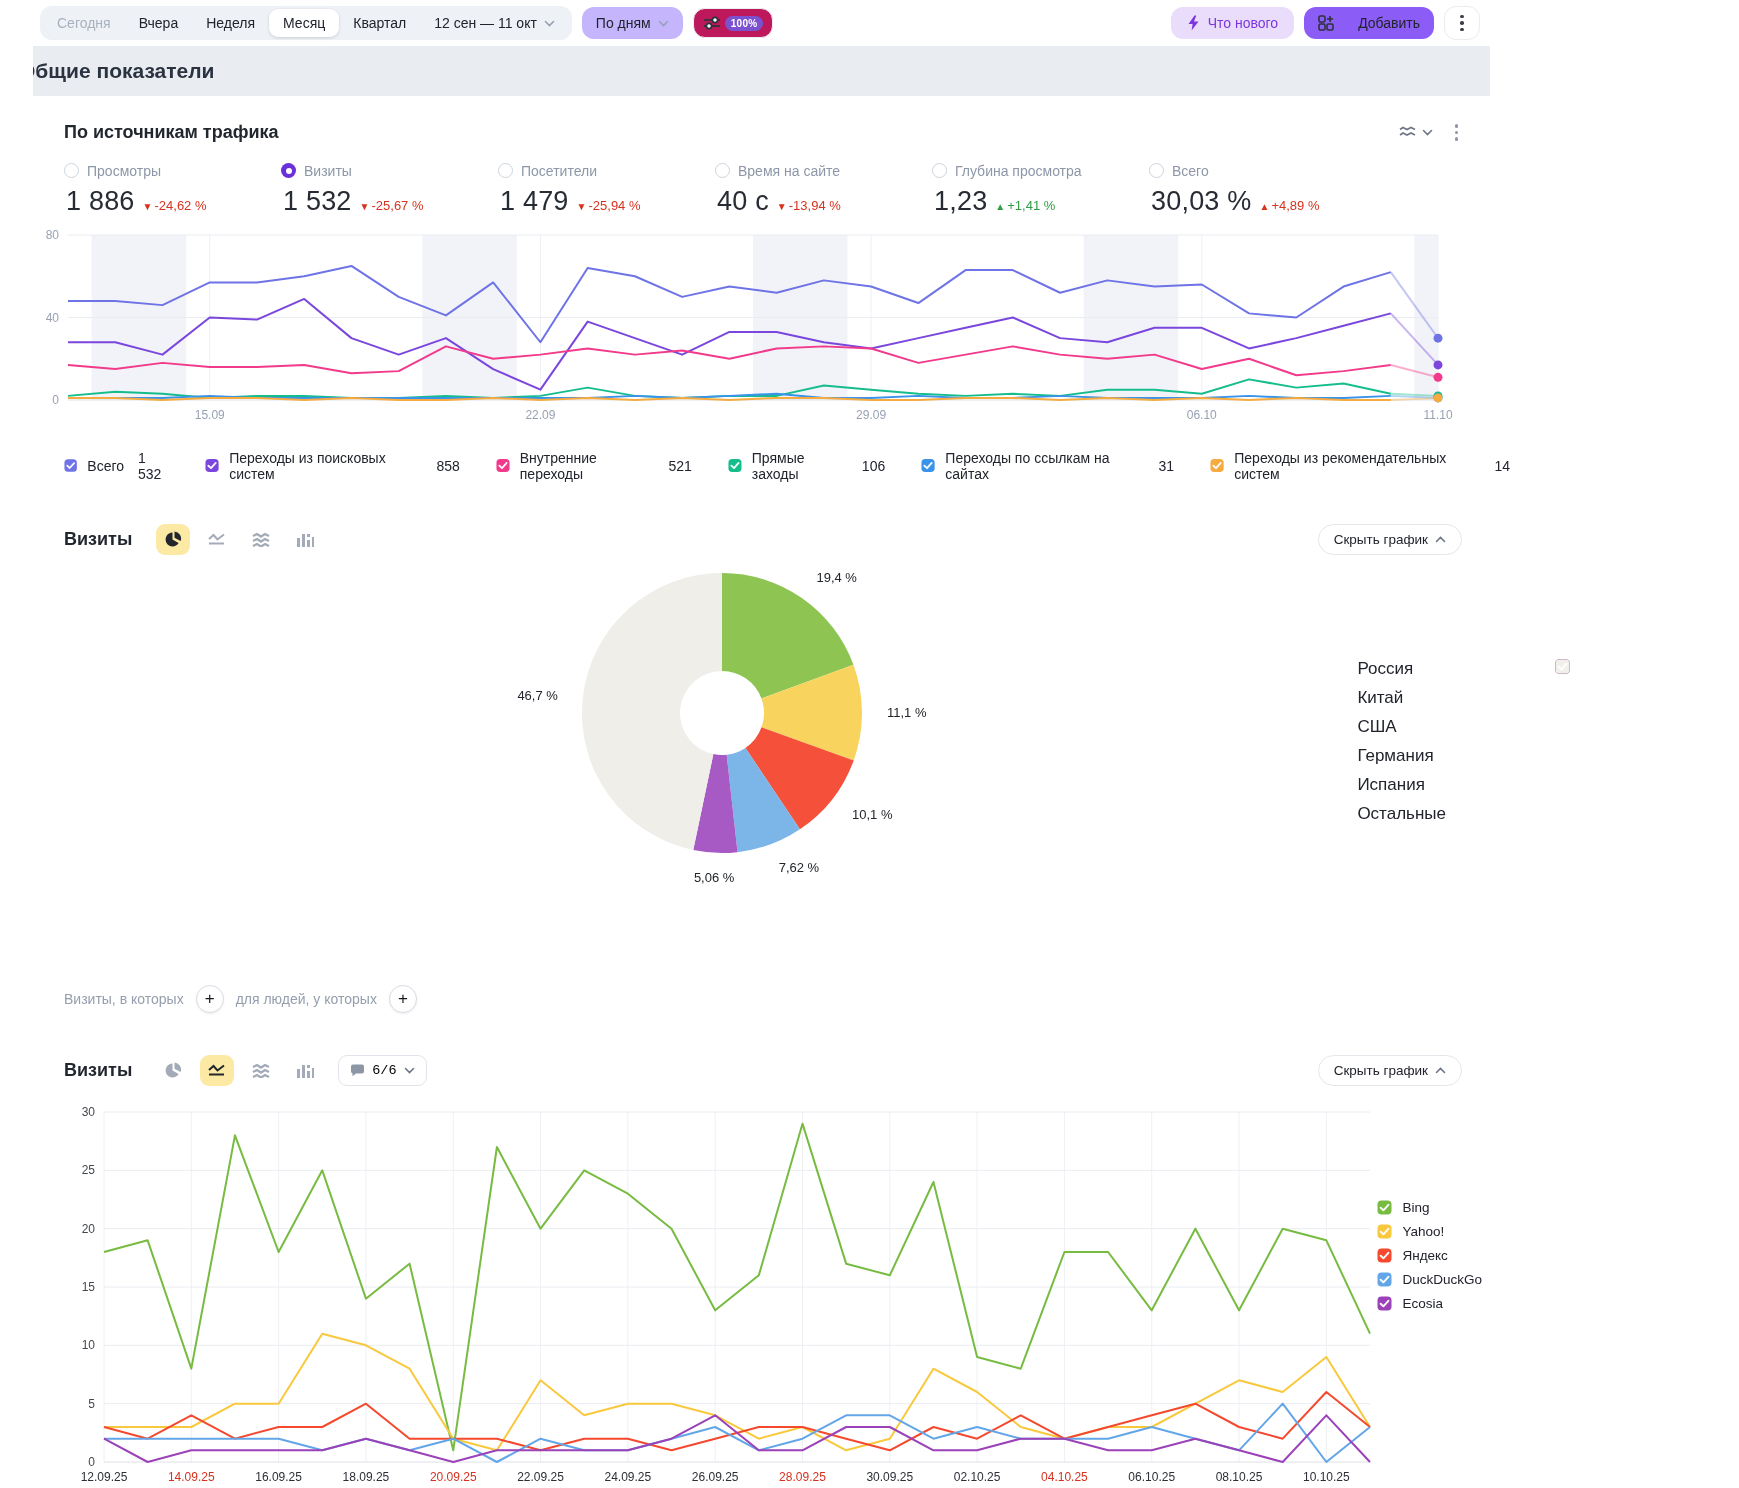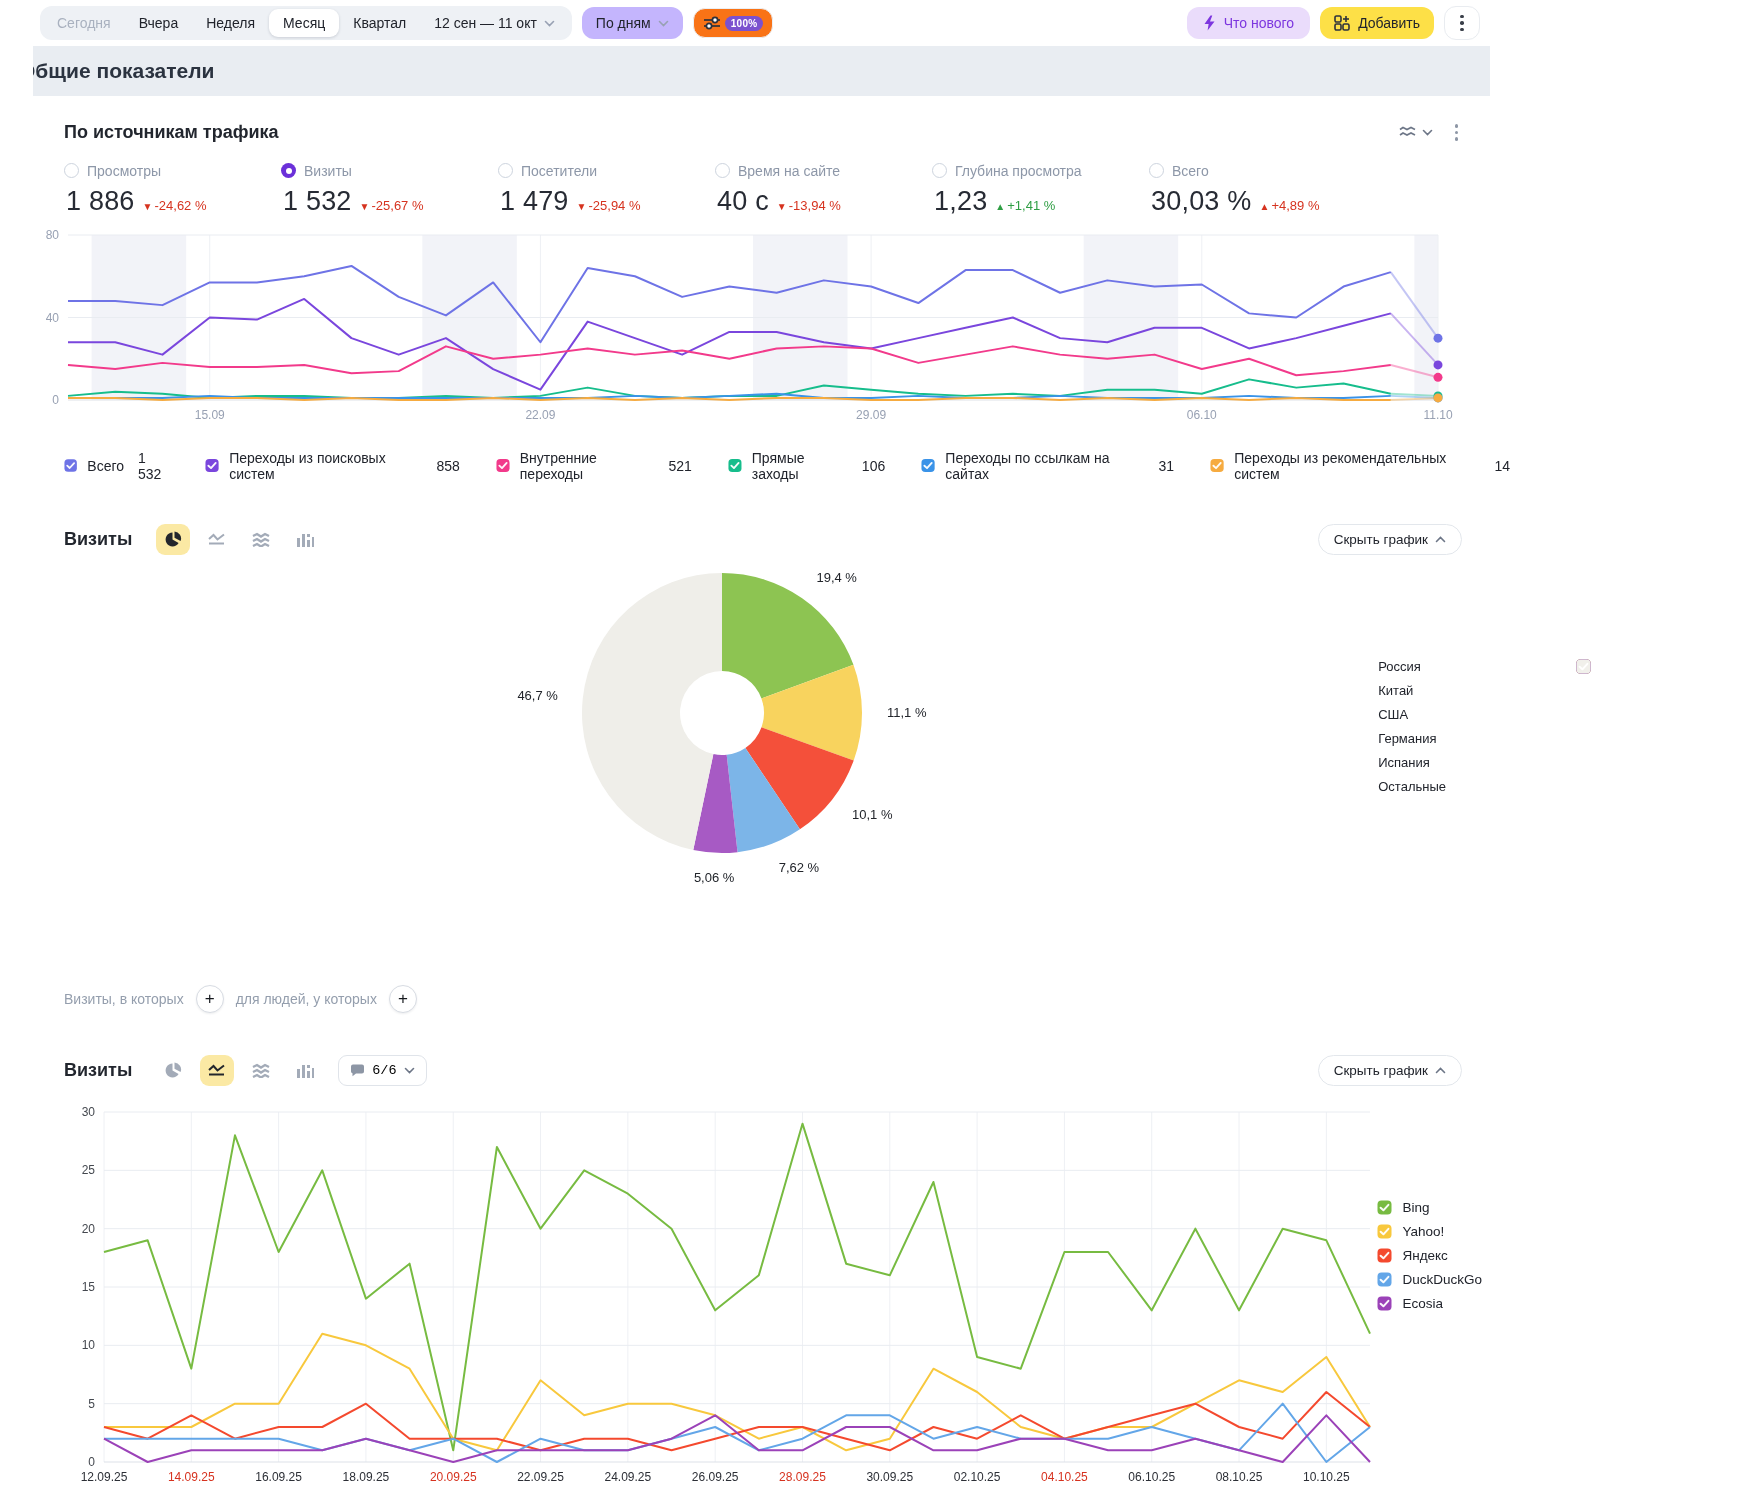--- a/index.html
+++ b/index.html
@@ -6,25 +6,25 @@
   body{width:1739px;height:1488px;overflow:hidden;font-family:"Liberation Sans",sans-serif;color:#21242c;}
   .wrap{width:1510px;}
   
   .topbar{display:flex;align-items:center;gap:10px;padding:6px 0 6px 40px;}
   .tabgroup{display:flex;align-items:center;background:#eef1f5;border-radius:12px;padding:3px;}
   .tab{padding:6px 14px;font-size:14px;color:#21242c;border-radius:9px;cursor:pointer;white-space:nowrap;}
   .tab.muted{color:#a9b1bf;}
   .tab.selected{background:#fff;box-shadow:0 1px 3px rgba(40,50,70,.18);}
   .daterange{display:flex;align-items:center;gap:7px;padding:6px 14px;font-size:14px;cursor:pointer;}
   .pill{display:flex;align-items:center;gap:7px;background:#c4b5fd;border-radius:12px;padding:8px 14px;font-size:14px;cursor:pointer;border:none;font-family:inherit;color:#21242c;}
-  .filterbox{display:flex;align-items:center;gap:4px;background:#f97316;border:1px solid #eceff3;border-radius:12px;padding:6px 9px;cursor:pointer;}
+  .filterbox{display:flex;align-items:center;gap:4px;background:#be185d;border:1px solid #eceff3;border-radius:12px;padding:6px 9px;cursor:pointer;}
   .badge100{background:#7b51cf;color:#fff;font-size:10px;font-weight:bold;border-radius:9px;padding:2px 6px;letter-spacing:.3px;}
   .tb-right{margin-left:auto;display:flex;align-items:center;gap:10px;padding-right:30px;}
   .whatsnew{display:flex;align-items:center;gap:8px;background:#eadcfb;color:#7d36df;border:none;border-radius:12px;padding:8px 16px;font-size:14px;font-family:inherit;cursor:pointer;}
-  .addbtn{display:flex;align-items:center;gap:8px;background:#fde047;border:none;border-radius:12px;padding:8px 14px;font-size:14px;font-family:inherit;color:#21242c;cursor:pointer;}
+  .addbtn{display:flex;align-items:center;gap:24px;background:#8b5cf6;border:none;border-radius:12px;padding:8px 14px;font-size:14px;font-family:inherit;color:#21242c;cursor:pointer;}
   .kebabbtn{background:#fff;border:1px solid #e9ecf0;border-radius:12px;width:36px;height:34px;display:flex;align-items:center;justify-content:center;cursor:pointer;}
   .dots{display:flex;flex-direction:column;gap:3px;}
   .dots i{width:3.5px;height:3.5px;border-radius:50%;background:#3a3f49;display:block;}
   
   .band{margin-left:33px;width:1457px;height:50px;background:#e9edf2;display:flex;align-items:center;overflow:hidden;}
   .band h1{font-size:21px;font-weight:bold;color:#2b3340;margin:0 0 0 -14px;white-space:nowrap;}
   
   .sec-head{display:flex;align-items:center;padding:24px 48px 4px 64px;}
   .sec-head h2{font-size:18px;font-weight:600;color:#22262e;margin:0;}
   .sec-ctl{margin-left:auto;display:flex;align-items:center;gap:14px;}
@@ -52,21 +52,21 @@
   .visits-head{display:flex;align-items:center;gap:10px;margin:42px 48px 0 64px;}
   .visits-head h3{font-size:18px;font-weight:600;color:#22262e;margin:0 14px 0 0;}
   .icon-btn{width:34px;height:31px;border-radius:9px;display:flex;align-items:center;justify-content:center;background:none;border:none;cursor:pointer;padding:0;}
   .icon-btn.sel{background:#fbe9a4;}
   .ann-pill{display:flex;align-items:center;gap:7px;border:1px solid #e0e4ea;border-radius:9px;height:31px;padding:0 11px;font-size:13.5px;background:#fff;cursor:pointer;margin-left:6px;font-family:Liberation Mono, monospace;}
   .hide-btn{margin-left:auto;display:flex;align-items:center;gap:7px;border:1px solid #e3e7ec;border-radius:16px;padding:7px 15px;font-size:13.5px;background:#fff;cursor:pointer;font-family:inherit;color:#21242c;}
   
   .donut-area{position:relative;height:360px;margin-top:6px;}
   .donut-area svg{position:absolute;left:230px;top:0;}
   .pie-legend{position:absolute;right:64px;top:98px;display:flex;flex-direction:column;gap:9px;}
-  .pie-legend .lg-label{font-size:13px;margin-left:32px;}
+  .pie-legend .lg-label{font-size:17px;margin-left:32px;}
   
   .filter-row{display:flex;align-items:center;gap:12px;margin:64px 0 0 64px;color:#949ead;font-size:14px;}
   .plusbtn{width:28px;height:28px;border-radius:50%;border:1px solid #d8dce3;background:#fff;color:#15181d;font-size:17px;line-height:1;display:flex;align-items:center;justify-content:center;cursor:pointer;box-shadow:0 1px 2px rgba(40,50,70,.08);}
   
   .chart2-wrap{position:relative;margin:14px 0 0 64px;}
   .line-legend{position:absolute;right:28px;top:100px;display:flex;flex-direction:column;gap:9px;}
   .line-legend .lg-label{font-size:13.5px;}
   svg text{font-family:"Liberation Sans",sans-serif;}
 </style>
 </head>

